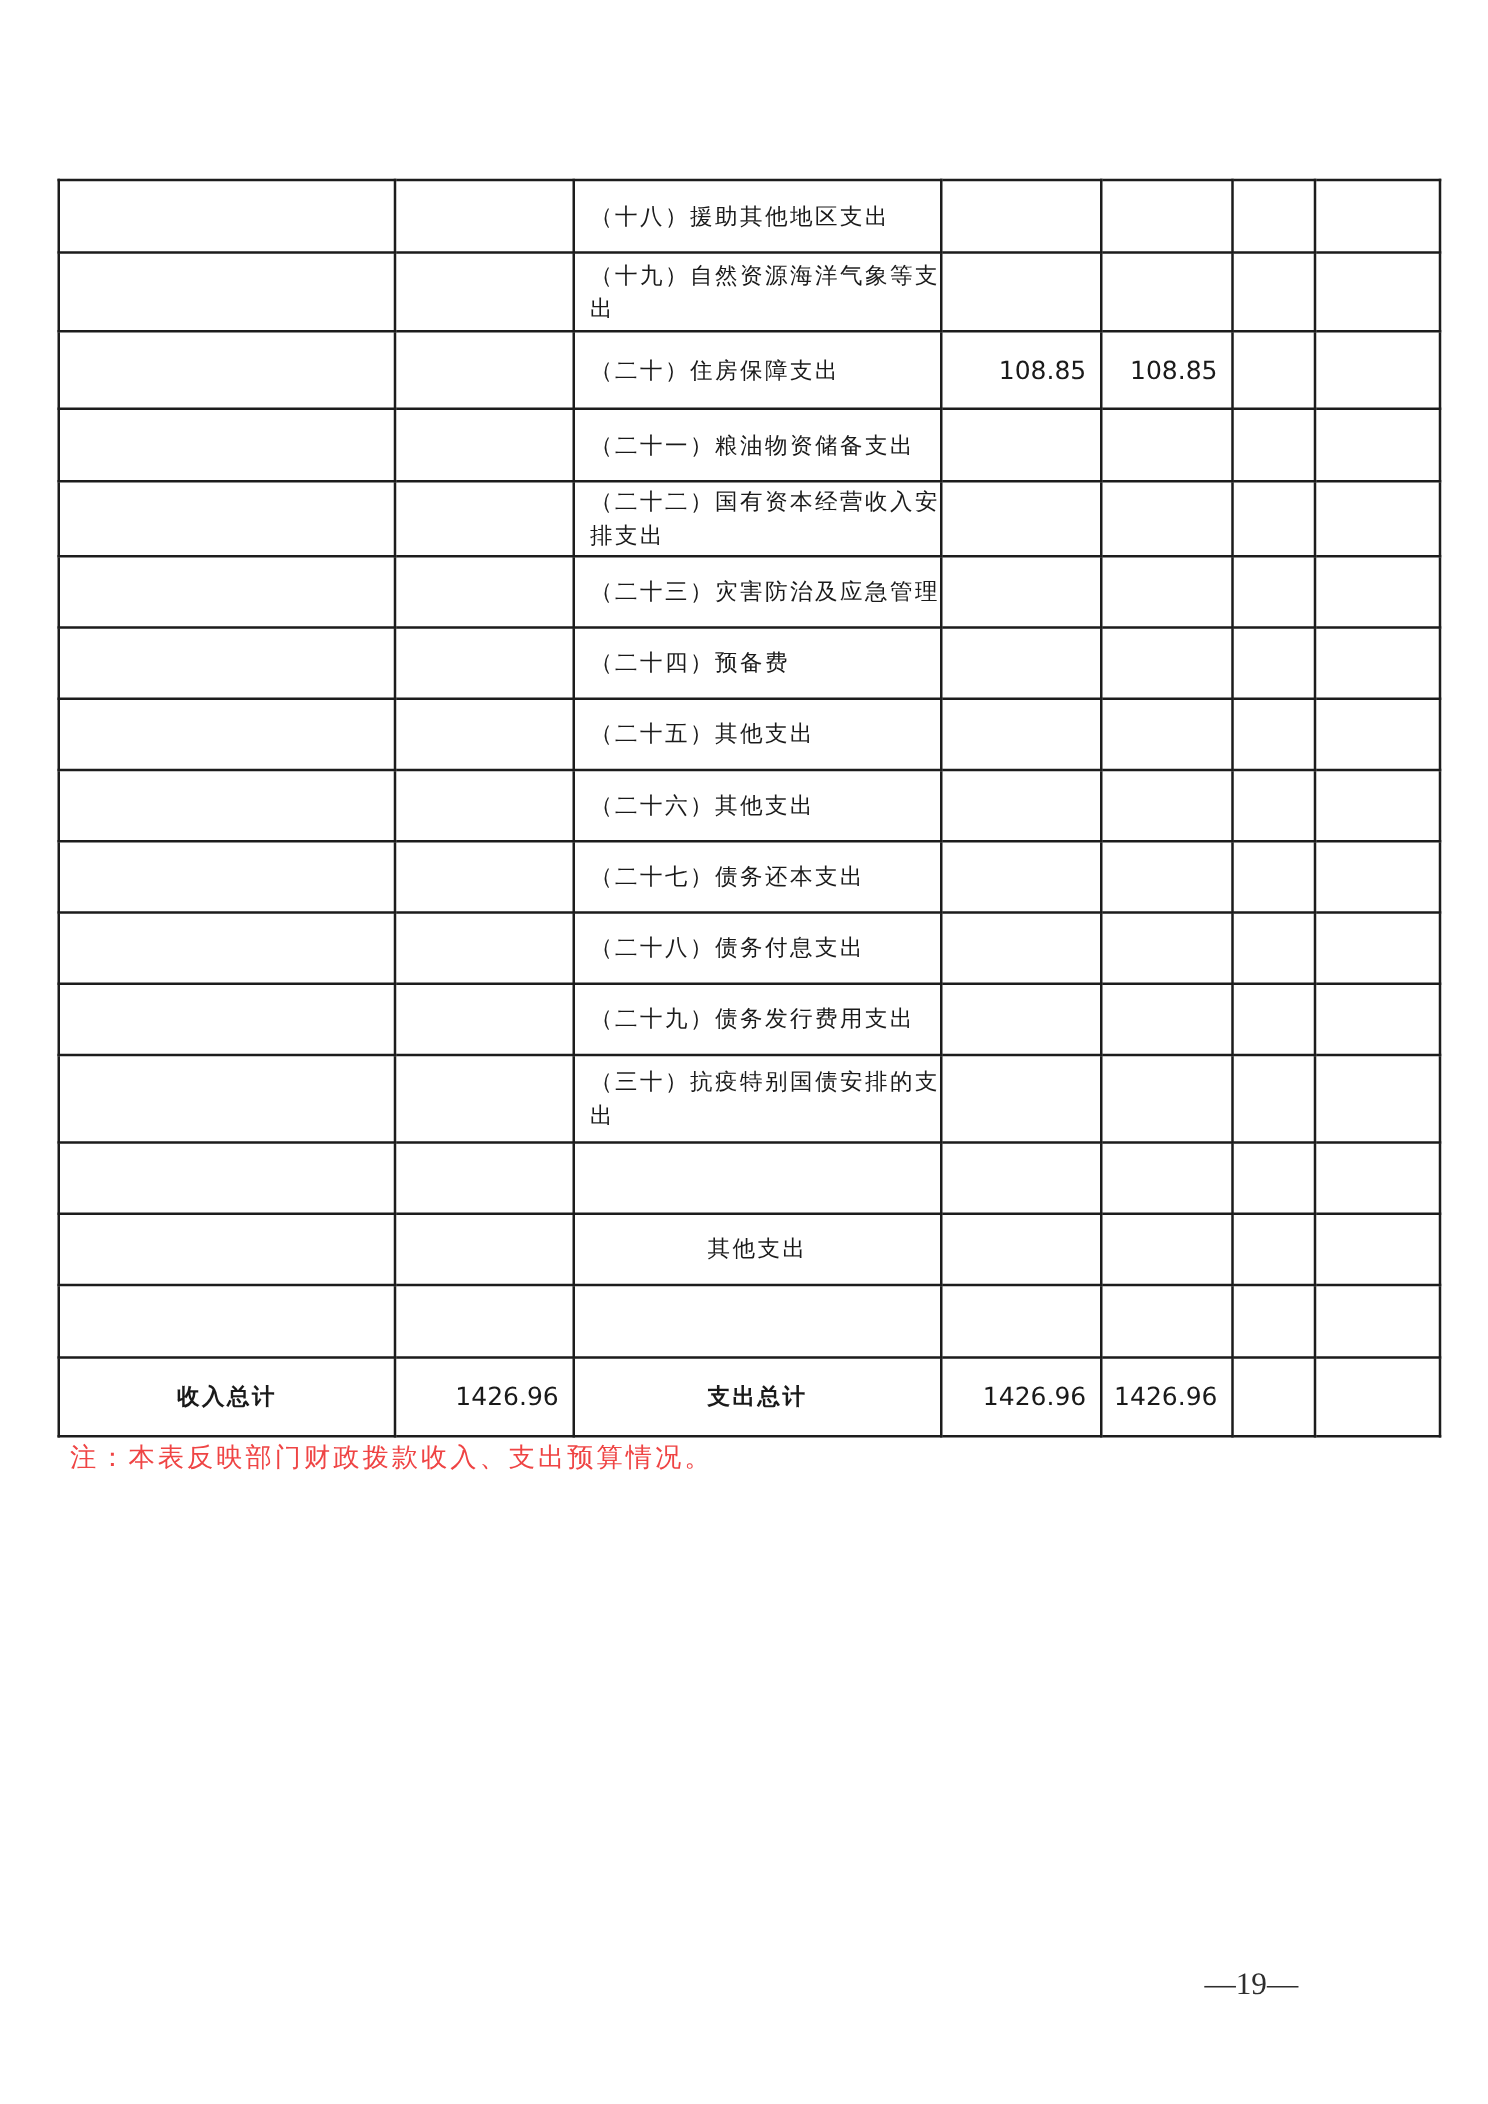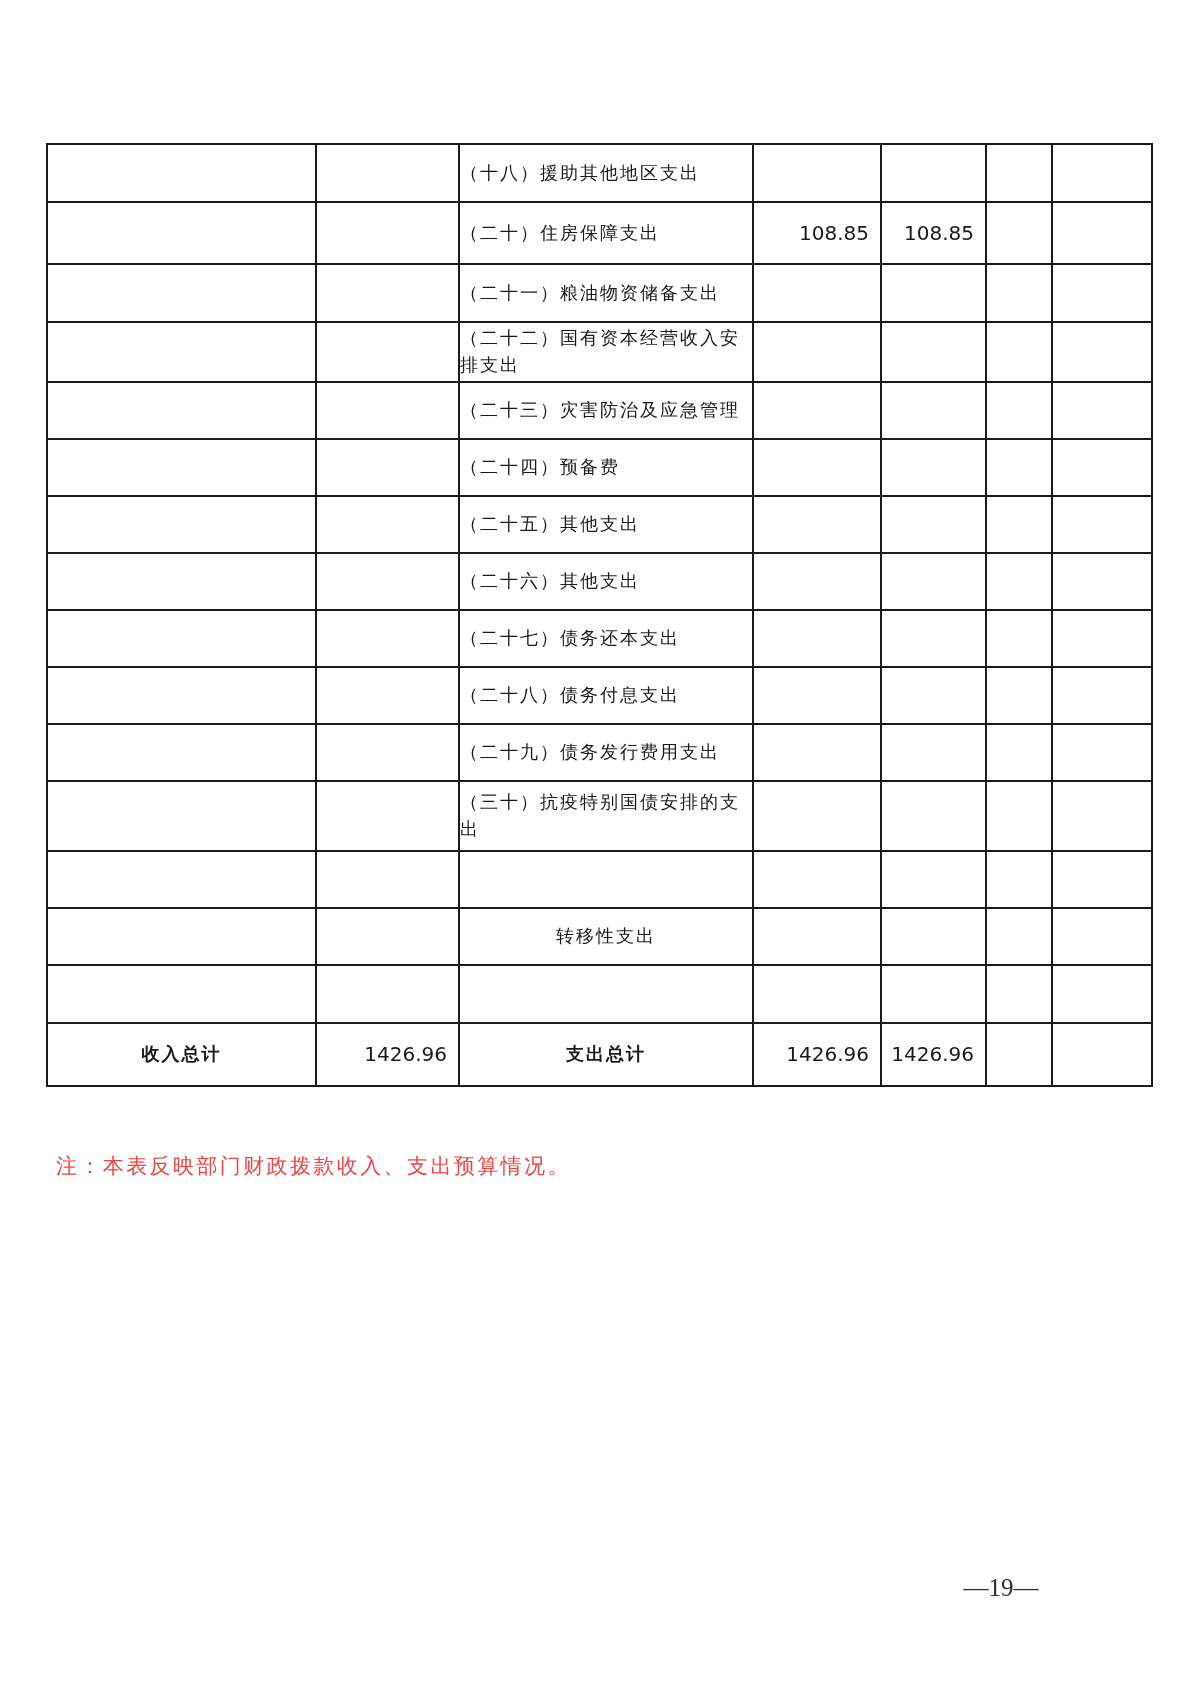--- a/index.html
+++ b/index.html
@@ -28,20 +28,21 @@
     font-size: 18px;
     letter-spacing: 2px;
     color: #1a1a1a;
     vertical-align: middle;
     line-height: 27px;
     padding: 0;
     overflow: hidden;
   }
   td.c-item {
     text-align: left;
+    padding-left: 12px;
     word-break: break-all;
   }
   td.c-center {
     text-align: center;
   }
   td.c-num {
     font-family: "DejaVu Sans", "Liberation Sans", sans-serif;
     font-size: 20px;
     letter-spacing: 0;
     text-align: right;
@@ -89,20 +90,29 @@
     <tbody>
         <tr style="height: 58px;">
           <td class="cell c-center"></td>
           <td class="cell c-num"></td>
           <td class="cell c-item">（十八）援助其他地区支出</td>
           <td class="cell c-num"></td>
           <td class="cell c-num"></td>
           <td class="cell c-num"></td>
           <td class="cell c-num"></td>
         </tr>
+        <tr style="height: 63px;">
+          <td class="cell c-center"></td>
+          <td class="cell c-num"></td>
+          <td class="cell c-item">（十九）自然资源海洋气象等支出</td>
+          <td class="cell c-num"></td>
+          <td class="cell c-num"></td>
+          <td class="cell c-num"></td>
+          <td class="cell c-num"></td>
+        </tr>
         <tr style="height: 62px; margin-top: 48px;">
           <td class="cell c-center"></td>
           <td class="cell c-num"></td>
           <td class="cell c-item">（二十）住房保障支出</td>
           <td class="cell c-num">108.85</td>
           <td class="cell c-num">108.85</td>
           <td class="cell c-num"></td>
           <td class="cell c-num"></td>
         </tr>
         <tr style="height: 58px;">
@@ -200,21 +210,21 @@
           <td class="cell c-num"></td>
           <td class="cell c-center"></td>
           <td class="cell c-num"></td>
           <td class="cell c-num"></td>
           <td class="cell c-num"></td>
           <td class="cell c-num"></td>
         </tr>
         <tr style="height: 57px;">
           <td class="cell c-center"></td>
           <td class="cell c-num"></td>
-          <td class="cell c-center">转移性支出</td>
+          <td class="cell c-center">其他支出</td>
           <td class="cell c-num"></td>
           <td class="cell c-num"></td>
           <td class="cell c-num"></td>
           <td class="cell c-num"></td>
         </tr>
         <tr style="height: 58px;">
           <td class="cell c-center"></td>
           <td class="cell c-num"></td>
           <td class="cell c-center"></td>
           <td class="cell c-num"></td>

